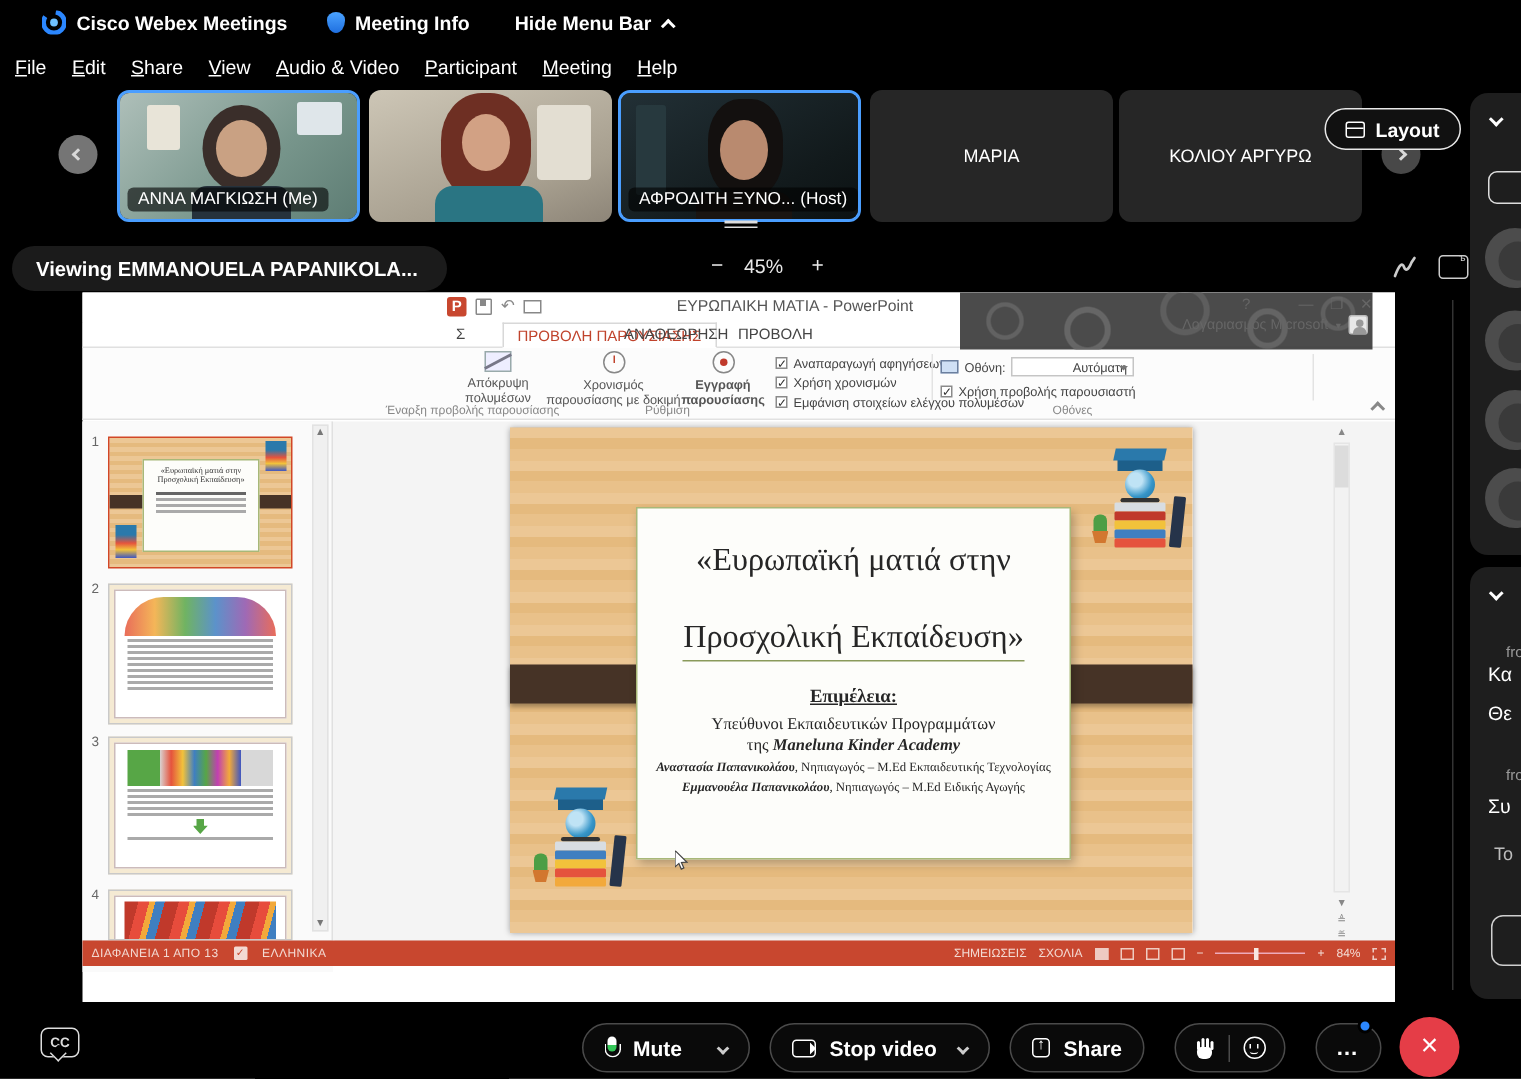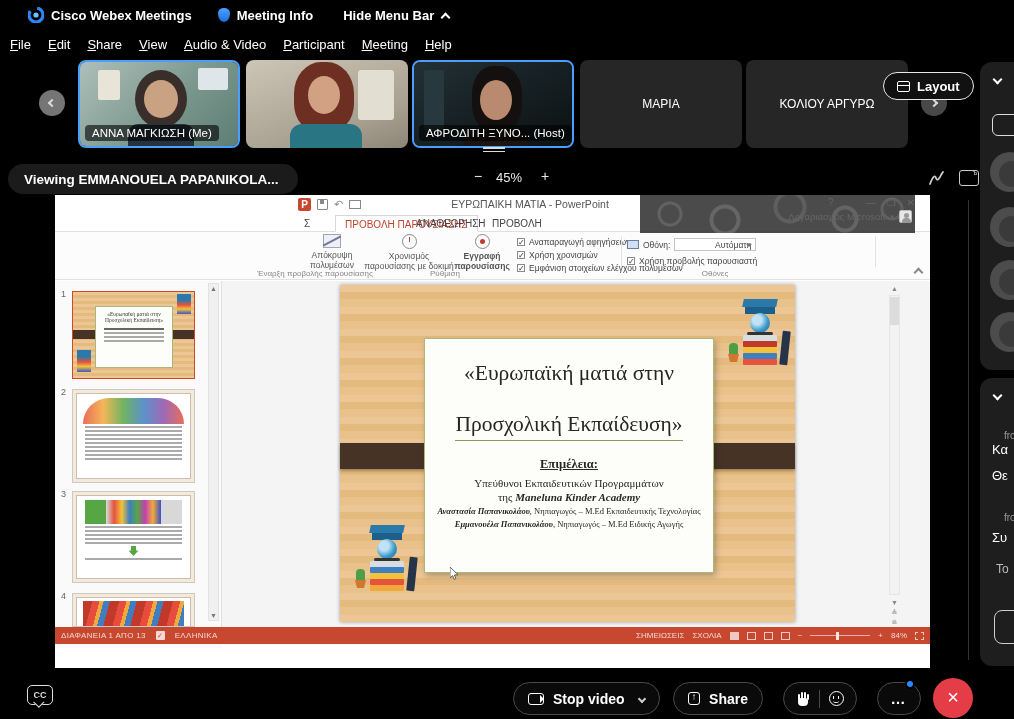--- a/index.html
+++ b/index.html
@@ -535,20 +535,27 @@
     <span class="chat-line chat-msg" style="top:90px;">Θε</span>
     <span class="chat-line chat-from" style="top:134px;">fro</span>
     <span class="chat-line chat-msg" style="top:152px;">Συ</span>
     <span class="chat-line chat-muted" style="top:184px;left:16px;">Το</span>
     <span class="chat-input"></span>
   </div>
 
   <div class="bottombar">
     <div class="cc-btn">CC</div>
 
+    <div class="pill p-mute">
+      <span class="mic-ic">
+          <span class="cap2"></span>
+        </span>
+      <span>Mute</span>
+      <span class="chev down" style="margin-left:auto;"></span>
+    </div>
 
     <div class="pill p-video">
       <span class="cam-ic"></span>
       <span>Stop video</span>
       <span class="chev down" style="margin-left:auto;"></span>
     </div>
 
     <div class="pill p-share">
       <span class="share-ic"></span>
       <span>Share</span>

